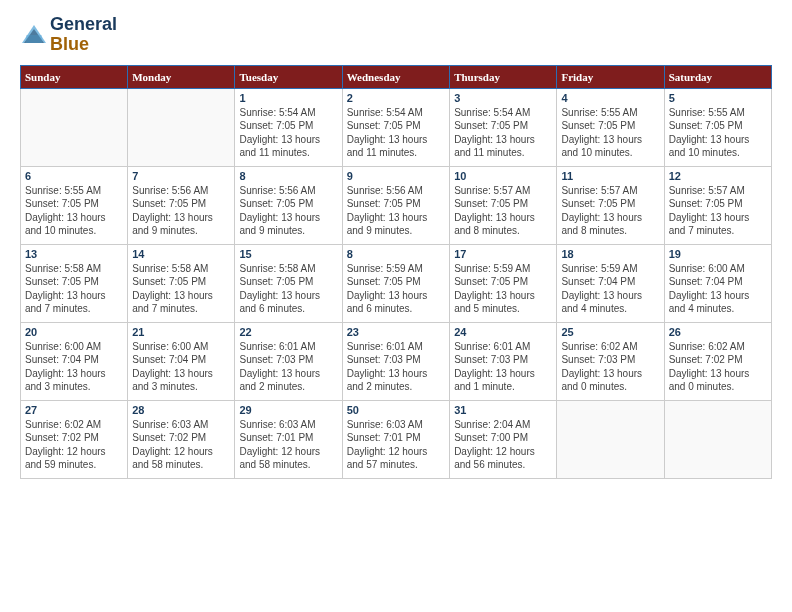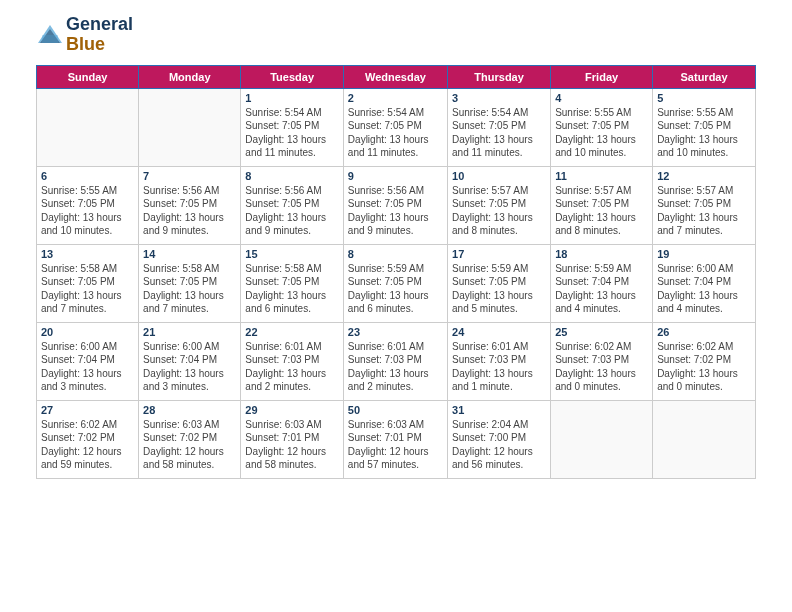--- a/index.html
+++ b/index.html
@@ -7,21 +7,21 @@
       font-family: Arial, sans-serif;
       background: #fff;
       width: 792px;
       height: 612px;
       overflow: hidden;
     }
     .page {
       width: 792px;
       height: 612px;
       background: #fff;
-      padding: 15px 36px;
+      padding: 15px 20px;
     }
     .header {
       display: flex;
       justify-content: space-between;
       align-items: flex-start;
       margin-bottom: 10px;
     }
     .logo {
       display: flex;
       align-items: center;
@@ -51,27 +51,28 @@
     .location {
       font-size: 14px;
       color: #555;
     }
     .calendar {
       width: 100%;
       border-collapse: collapse;
       border: 1px solid #ccc;
     }
     .calendar th {
-      background: #be185d;
+      background: #7f1d1d;
       color: #fff;
       font-size: 11px;
       font-weight: bold;
       padding: 5px 4px;
-      text-align: center;
+      text-align: left;
       border: 1px solid #2a6db5;
+      font-family: Liberation Serif, serif;
     }
     .calendar td {
       border: 1px solid #ccc;
       vertical-align: top;
       padding: 3px 4px;
       width: 108px;
       font-size: 9px;
       color: #333;
       background: #fff;
       height: 78px;

